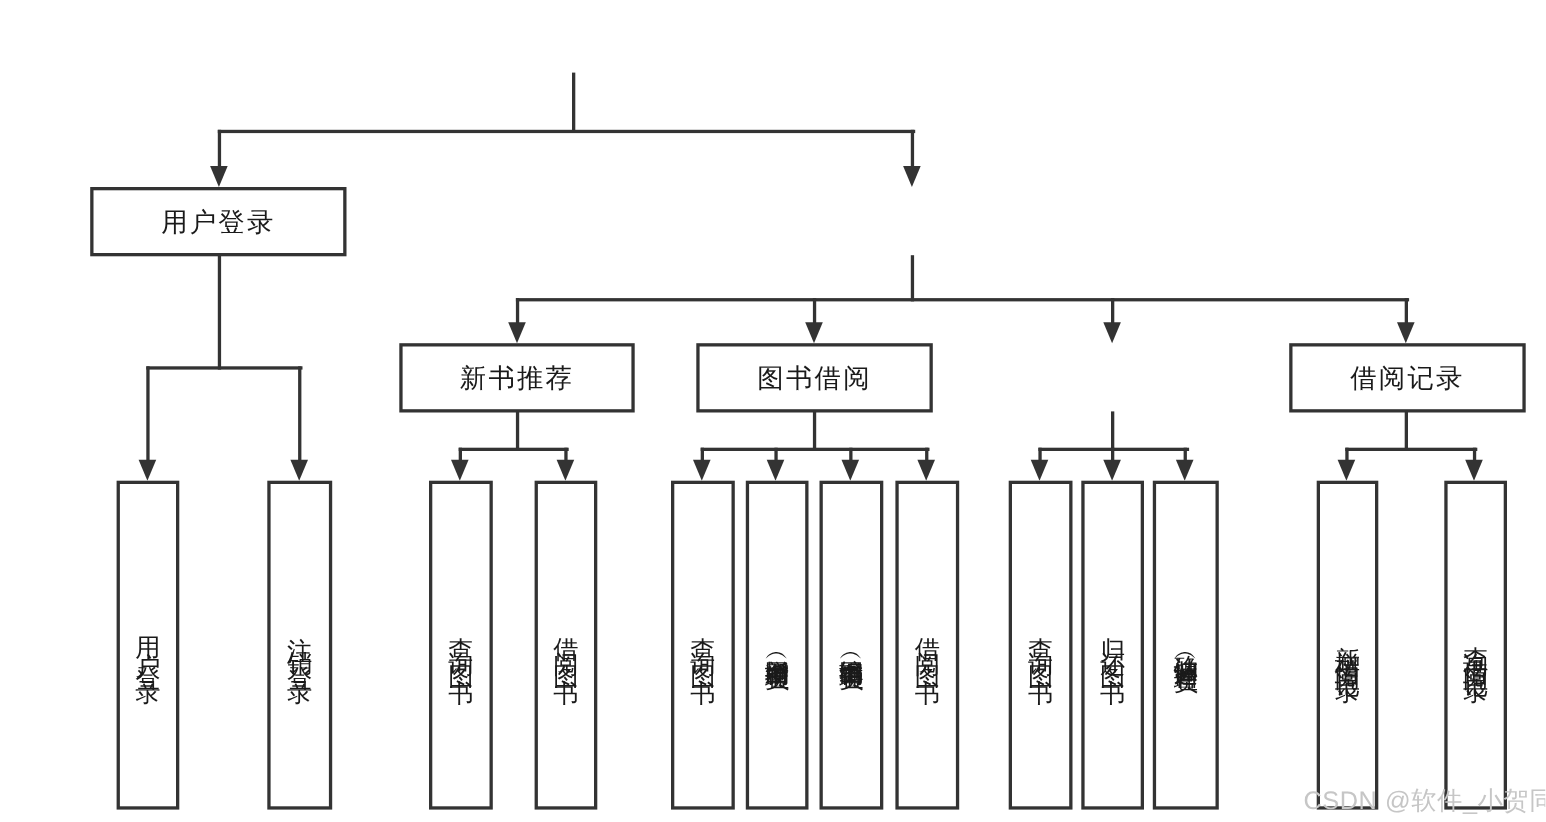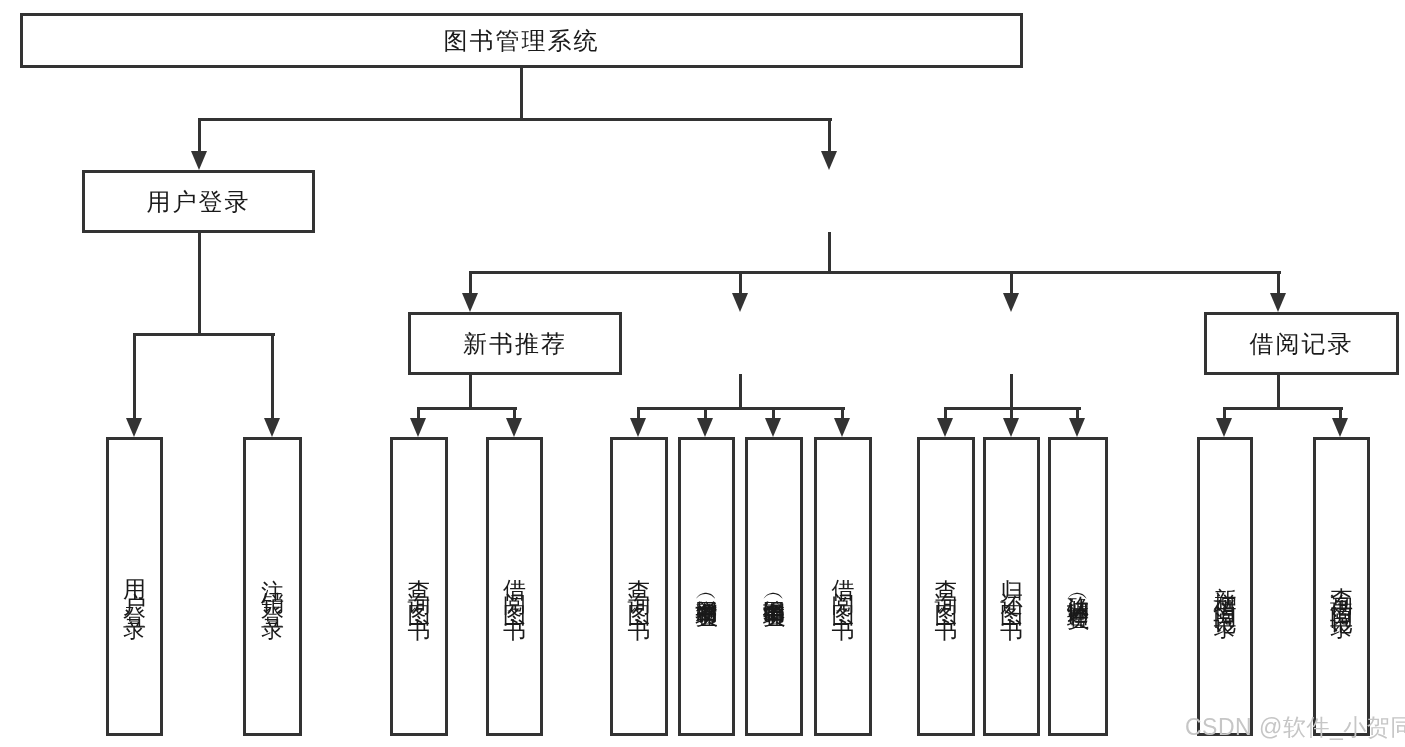--- a/index.html
+++ b/index.html
@@ -62,23 +62,20 @@
     letter-spacing: 0.5px;
     white-space: nowrap;
     z-index: 10;
   }
 </style>
 </head>
 <body>
 
 <div id="canvas">
 
-  <div class="node" style="left:20px; top:13px; width:1003px; height:55px;">
-    <span class="hlabel">图书管理系统</span>
-  </div>
 
   <div class="line" style="left:520px; top:66px; width:3px; height:54px;"></div>
   <div class="line" style="left:198px; top:118px; width:634px; height:3px;"></div>
   <div class="line" style="left:198px; top:118px; width:3px; height:34px;"></div>
   <div class="line" style="left:828px; top:118px; width:3px; height:34px;"></div>
   <div class="arrow" style="left:191px; top:151px;"></div>
   <div class="arrow" style="left:821px; top:151px;"></div>
 
   <div class="node" style="left:82px; top:170px; width:233px; height:63px;">
     <span class="hlabel">用户登录</span>
@@ -95,24 +92,27 @@
   <div class="line" style="left:469px; top:271px; width:812px; height:3px;"></div>
   <div class="line" style="left:469px; top:271px; width:3px; height:26px;"></div>
   <div class="line" style="left:739px; top:271px; width:3px; height:26px;"></div>
   <div class="line" style="left:1010px; top:271px; width:3px; height:26px;"></div>
   <div class="line" style="left:1277px; top:271px; width:3px; height:26px;"></div>
   <div class="arrow" style="left:462px; top:293px;"></div>
   <div class="arrow" style="left:732px; top:293px;"></div>
   <div class="arrow" style="left:1003px; top:293px;"></div>
   <div class="arrow" style="left:1270px; top:293px;"></div>
 
-  <div class="node" style="left:363px; top:312px; width:214px; height:63px;margin-left:45px;">
+  <div class="node" style="left:363px; top:312px; width:214px; height:63px;">
     <span class="hlabel">新书推荐</span>
   </div>
-  <div class="node" style="left:1204px; top:312px; width:195px; height:63px;">
+  <div class="node" style="left:633px; top:312px; width:215px; height:63px;">
+    <span class="hlabel">图书借阅</span>
+  </div>
+  <div class="node" style="left:1172px; top:312px; width:215px; height:63px;">
     <span class="hlabel">借阅记录</span>
   </div>
 
   <div class="line" style="left:469px; top:374px; width:3px; height:36px;"></div>
   <div class="line" style="left:417px; top:407px; width:100px; height:3px;"></div>
   <div class="line" style="left:417px; top:407px; width:3px; height:16px;"></div>
   <div class="line" style="left:513px; top:407px; width:3px; height:16px;"></div>
   <div class="arrow" style="left:410px; top:418px;"></div>
   <div class="arrow" style="left:506px; top:418px;"></div>
 

